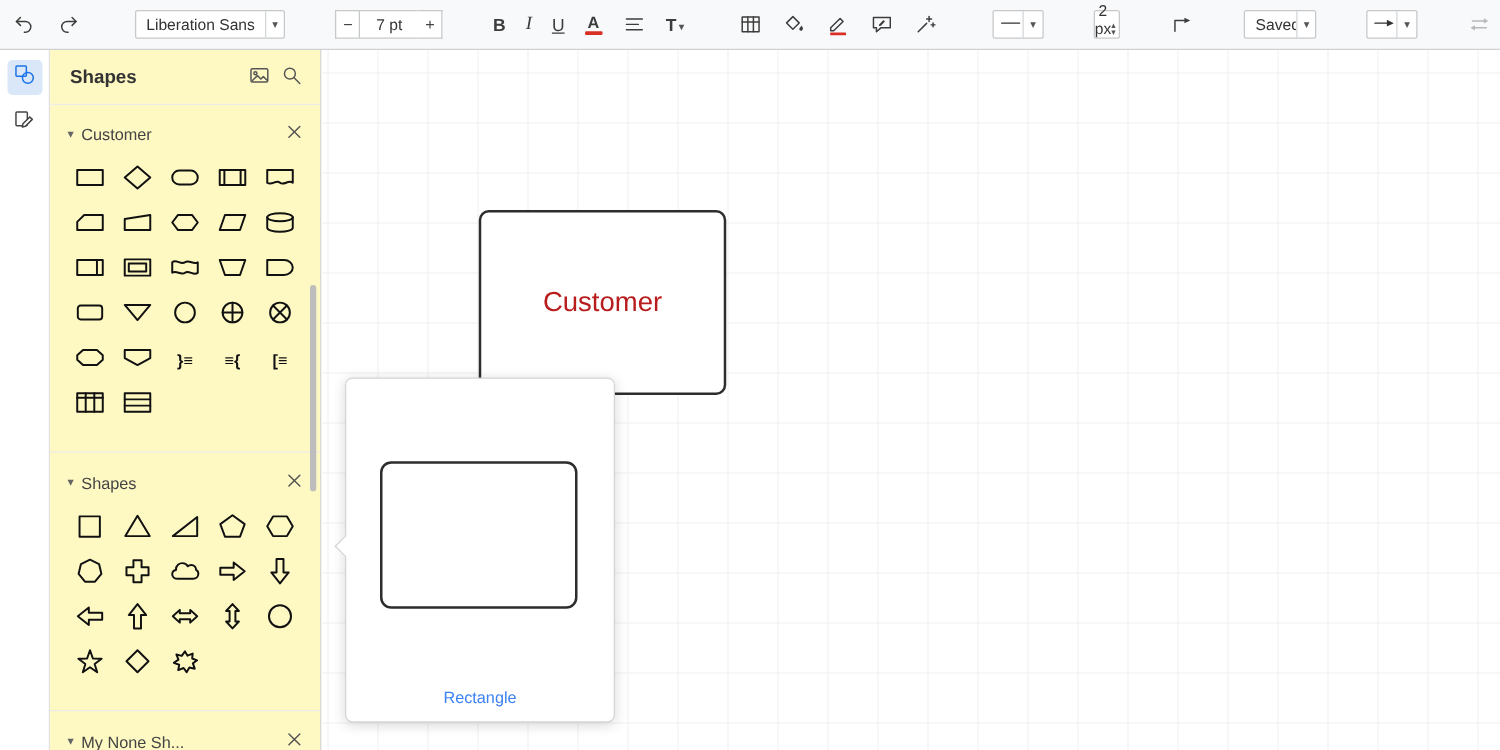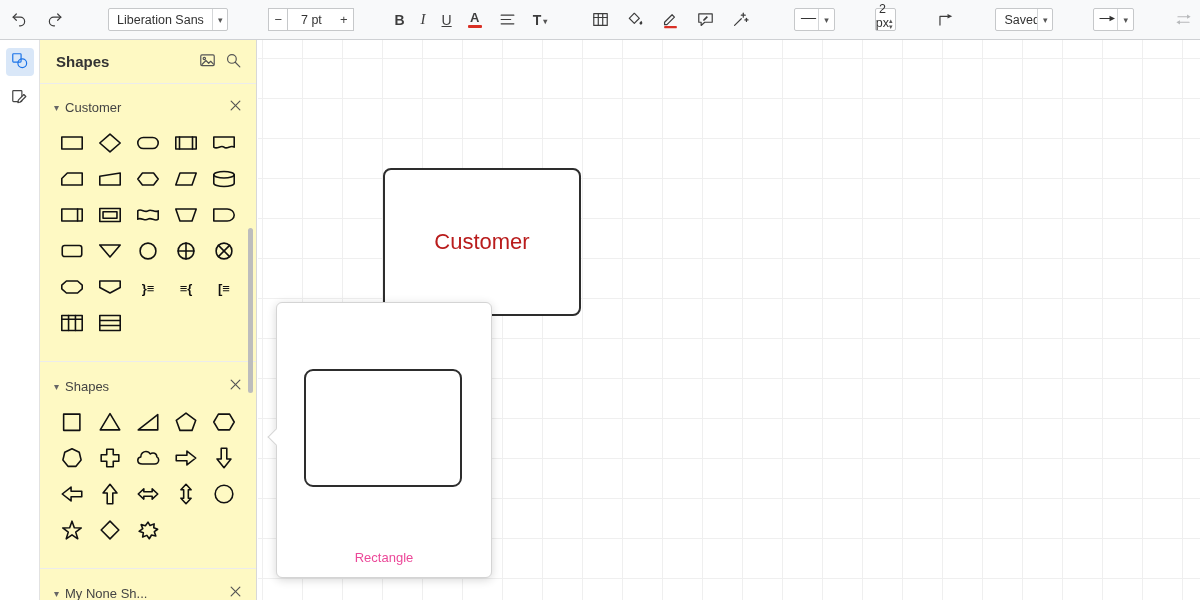--- a/index.html
+++ b/index.html
@@ -56,21 +56,21 @@
   .scroll-thumb{position:absolute;right:3px;top:188px;width:5px;height:165px;background:#bdbdbd;border-radius:3px}
 
   
   .canvas{position:absolute;left:258px;top:40px;right:0;bottom:0;background-color:#fff;
     background-image:linear-gradient(#efefef 1px,transparent 1px),linear-gradient(90deg,#efefef 1px,transparent 1px);
     background-size:40px 40px;background-position:4px 18px}
   .node{position:absolute;left:125px;top:128px;width:198px;height:148px;background:#fff;border:2px solid #2d2d2d;border-radius:8px;display:flex;align-items:center;justify-content:center;font-size:22px;color:#b91c1c;z-index:1}
   .popup{position:absolute;left:18px;top:262px;width:216px;height:276px;background:#fff;border:1px solid #d4d4d4;border-radius:6px;box-shadow:0 2px 10px rgba(0,0,0,0.16);z-index:5}
   .popup-arrow{position:absolute;left:-7px;top:128px;width:12px;height:12px;background:#fff;border-left:1px solid #d4d4d4;border-bottom:1px solid #d4d4d4;transform:rotate(45deg)}
   .popup-shape{position:absolute;left:27px;top:66px;width:158px;height:118px;border:2px solid #2d2d2d;border-radius:9px;background:#fff}
-  .popup-label{position:absolute;bottom:12px;left:0;right:0;text-align:center;font-size:13px;color:#ec4899}
+  .popup-label{position:absolute;bottom:12px;left:0;right:0;text-align:center;font-size:13px;color:#3b82f6}
 </style>
 </head>
 <body>
 
 <div class="toolbar">
   <button class="tb-btn">
       <span class="ic">
         <svg viewBox="0 0 24 24" width="19" height="19" fill="none" stroke="currentColor" stroke-width="1.5" stroke-linecap="round" stroke-linejoin="round">
           <path d="M8,5 L4,9 L8,13"></path>
           <path d="M4,9 H13 A5.5,5.5 0 0 1 13,20 H12"></path>

